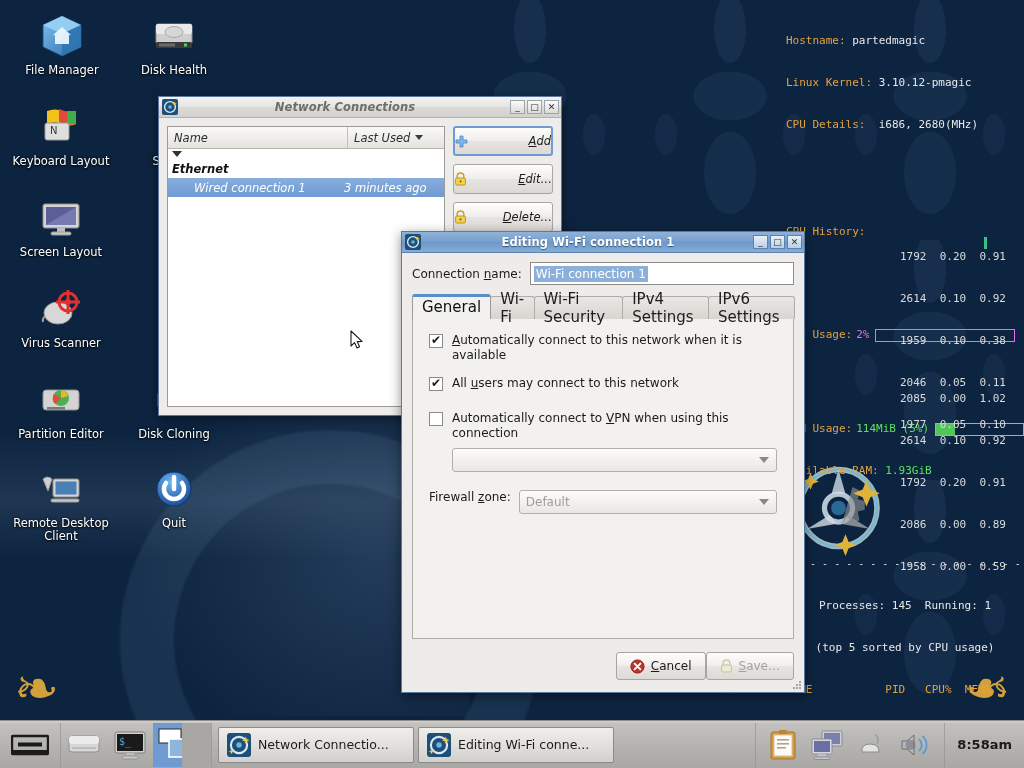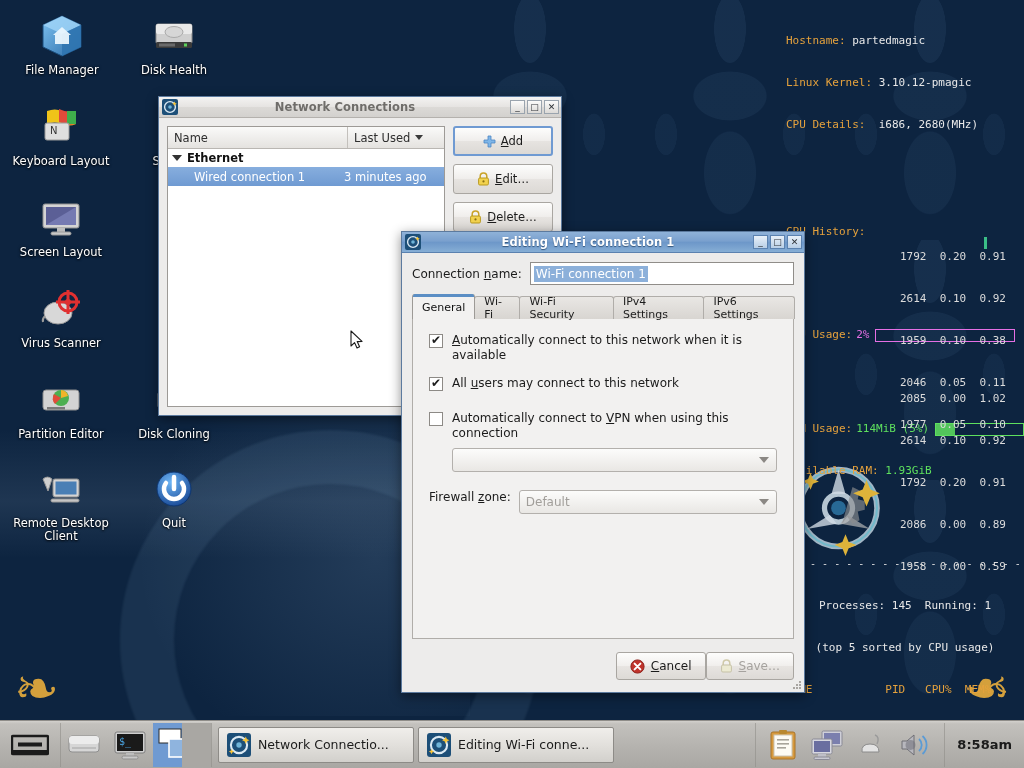--- a/index.html
+++ b/index.html
@@ -105,74 +105,74 @@
   }
   .titlebar.active .tb-btn {
     border: 1px solid #5b82b0;
     background: linear-gradient(180deg,#e8f0f8,#b9cfe6);
   }
   .tb-icon {
     width: 16px; height: 16px; margin-right: 2px; flex: none;
   }
 
   
-  #win-nm { left: 158px; top: 96px; width: 404px; height: 320px; }
+  #win-nm { left: 158px; top: 96px; width: 404px; height: 320px; font-style: italic; }
   #nm-body { display: flex; padding: 8px; gap: 8px; height: calc(100% - 21px); }
   #nm-listwrap {
     flex: 1; background: #ffffff; border: 1px solid #9d9a96; display: flex; flex-direction: column;
   }
   #nm-header { display: flex; height: 22px; border-bottom: 1px solid #b9b6b2; }
   .nm-col {
     background: linear-gradient(180deg,#fafaf9,#e4e2df);
     font-size: 11.5px; color: #2e2e2e; display: flex; align-items: center;
     padding: 0 6px; border-right: 1px solid #c3c0bc;
   }
   .nm-col.name { flex: 1; }
   .nm-col.last { width: 96px; justify-content: flex-start; gap: 5px; border-right: none; }
   .caret-down { width: 0; height: 0; border-left: 4px solid transparent; border-right: 4px solid transparent; border-top: 5px solid #3a3a3a; }
   #nm-rows { flex: 1; }
   .nm-group {
-    display: flex; align-items: center; gap: 5px; padding: 2px 4px;
-    font-size: 11.5px; font-weight: bold; color: #111;
+    display: flex; align-items: flex-start; gap: 5px; padding: 2px 4px;
+    font-size: 11.5px; font-weight: bold; color: #111; flex-direction: column;
   }
   .tri { width: 0; height: 0; border-left: 5px solid transparent; border-right: 5px solid transparent; border-top: 6px solid #333; }
   .nm-row {
     display: flex; align-items: center; height: 19px; font-size: 11.5px;
     padding-left: 26px; color: #1a1a1a;
   }
   .nm-row.selected {
     background: linear-gradient(180deg,#87aede,#6f9ad2); color: #fff;
   }
   .nm-row .rname { flex: 1; }
   .nm-row .rlast { width: 100px; }
   #nm-buttons { width: 100px; display: flex; flex-direction: column; gap: 8px; }
   .gbtn {
     height: 30px; border: 1px solid #a9a6a1; border-radius: 3px;
     background: linear-gradient(180deg,#fdfdfc 0%,#f0eeec 48%,#e6e3e0 52%,#dcd9d5 100%);
-    display: flex; align-items: center; justify-content: center; gap: 5px;
+    display: flex; align-items: center; justify-content: space-between; gap: 5px;
     font-size: 11.5px; color: #1c1c1c;
   }
   .gbtn.default { border: 2px solid #6f9ad2; }
   .ul { text-decoration: underline; }
 
   
   #win-edit { left: 401px; top: 231px; width: 404px; height: 462px; }
   #edit-body { padding: 9px 10px 8px; height: calc(100% - 21px); display: flex; flex-direction: column; }
   #conn-row { display: flex; align-items: center; gap: 8px; margin-bottom: 9px; }
   #conn-label { font-size: 12px; color: #1b1b1b; }
   #conn-input {
     flex: 1; height: 23px; background: #fff; border: 1px solid #908d89;
     display: flex; align-items: center; padding: 0 3px;
   }
   #conn-value {
     font-size: 12px; color: #ffffff; background: #8cb0da; padding: 1px 2px;
   }
   #tabs { display: flex; align-items: flex-end; height: 25px; position: relative; z-index: 2; }
   .tab {
-    height: 23px; padding: 0 9px; font-size: 11px; color: #1c1c1c;
+    height: 23px; padding: 0 9px; font-size: 15px; color: #1c1c1c;
     display: flex; align-items: center;
     border: 1px solid #b0ada9; border-bottom: none;
     background: linear-gradient(180deg,#e9e7e4,#d8d5d1);
     border-radius: 3px 3px 0 0; margin-right: -1px;
   }
   .tab.active {
     height: 25px; background: #f2f1f0; color: #111;
     border-color: #9d9a96; position: relative;
   }
   .tab.active::before {

